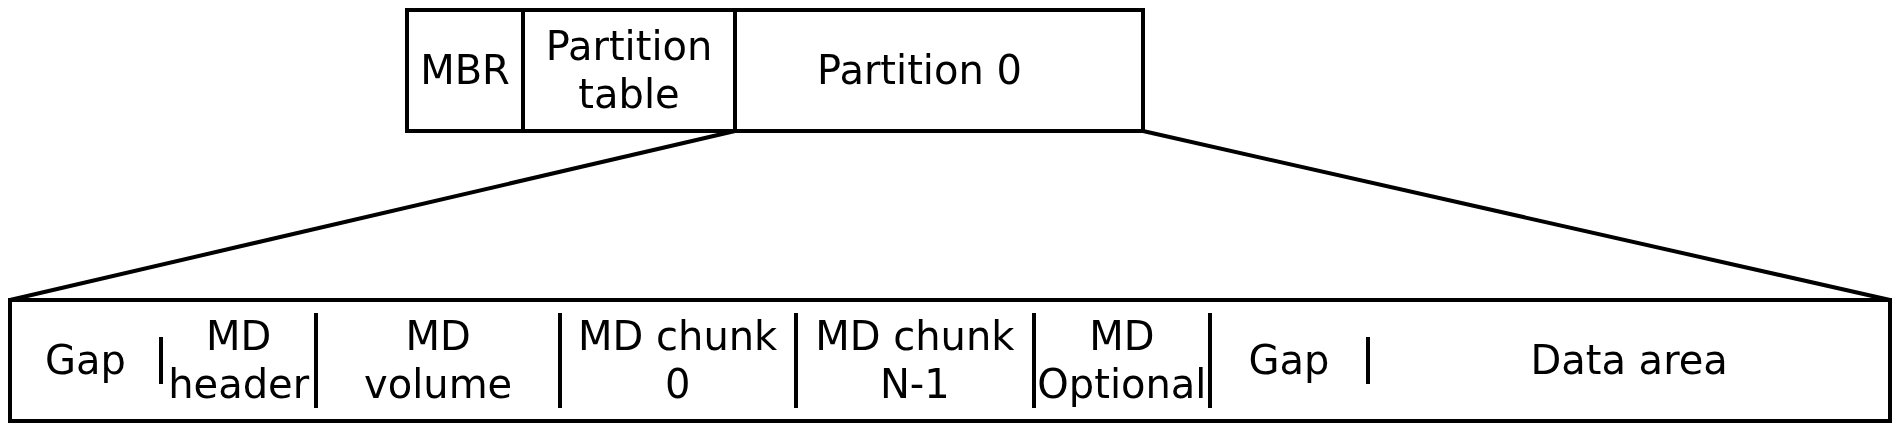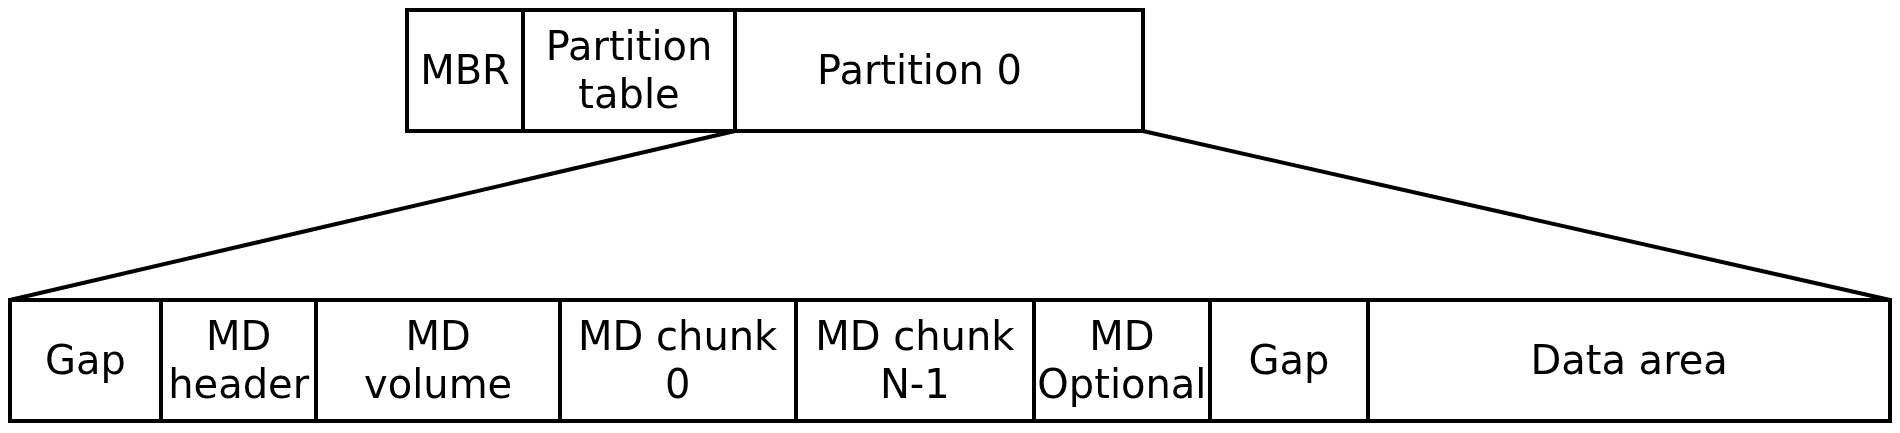--- a/index.html
+++ b/index.html
@@ -39,20 +39,21 @@
     left: 405px;
     top: 8px;
     width: 740px;
     height: 125px;
   }
   .row-partition {
     left: 8px;
     top: 298px;
     width: 1884px;
     height: 125px;
+    align-items: center;
   }
   .cell {
     box-sizing: border-box;
     border-right: 4px solid #000000;
     display: flex;
     align-items: center;
     justify-content: center;
     text-align: center;
     font-size: 40px;
     line-height: 1.18;

